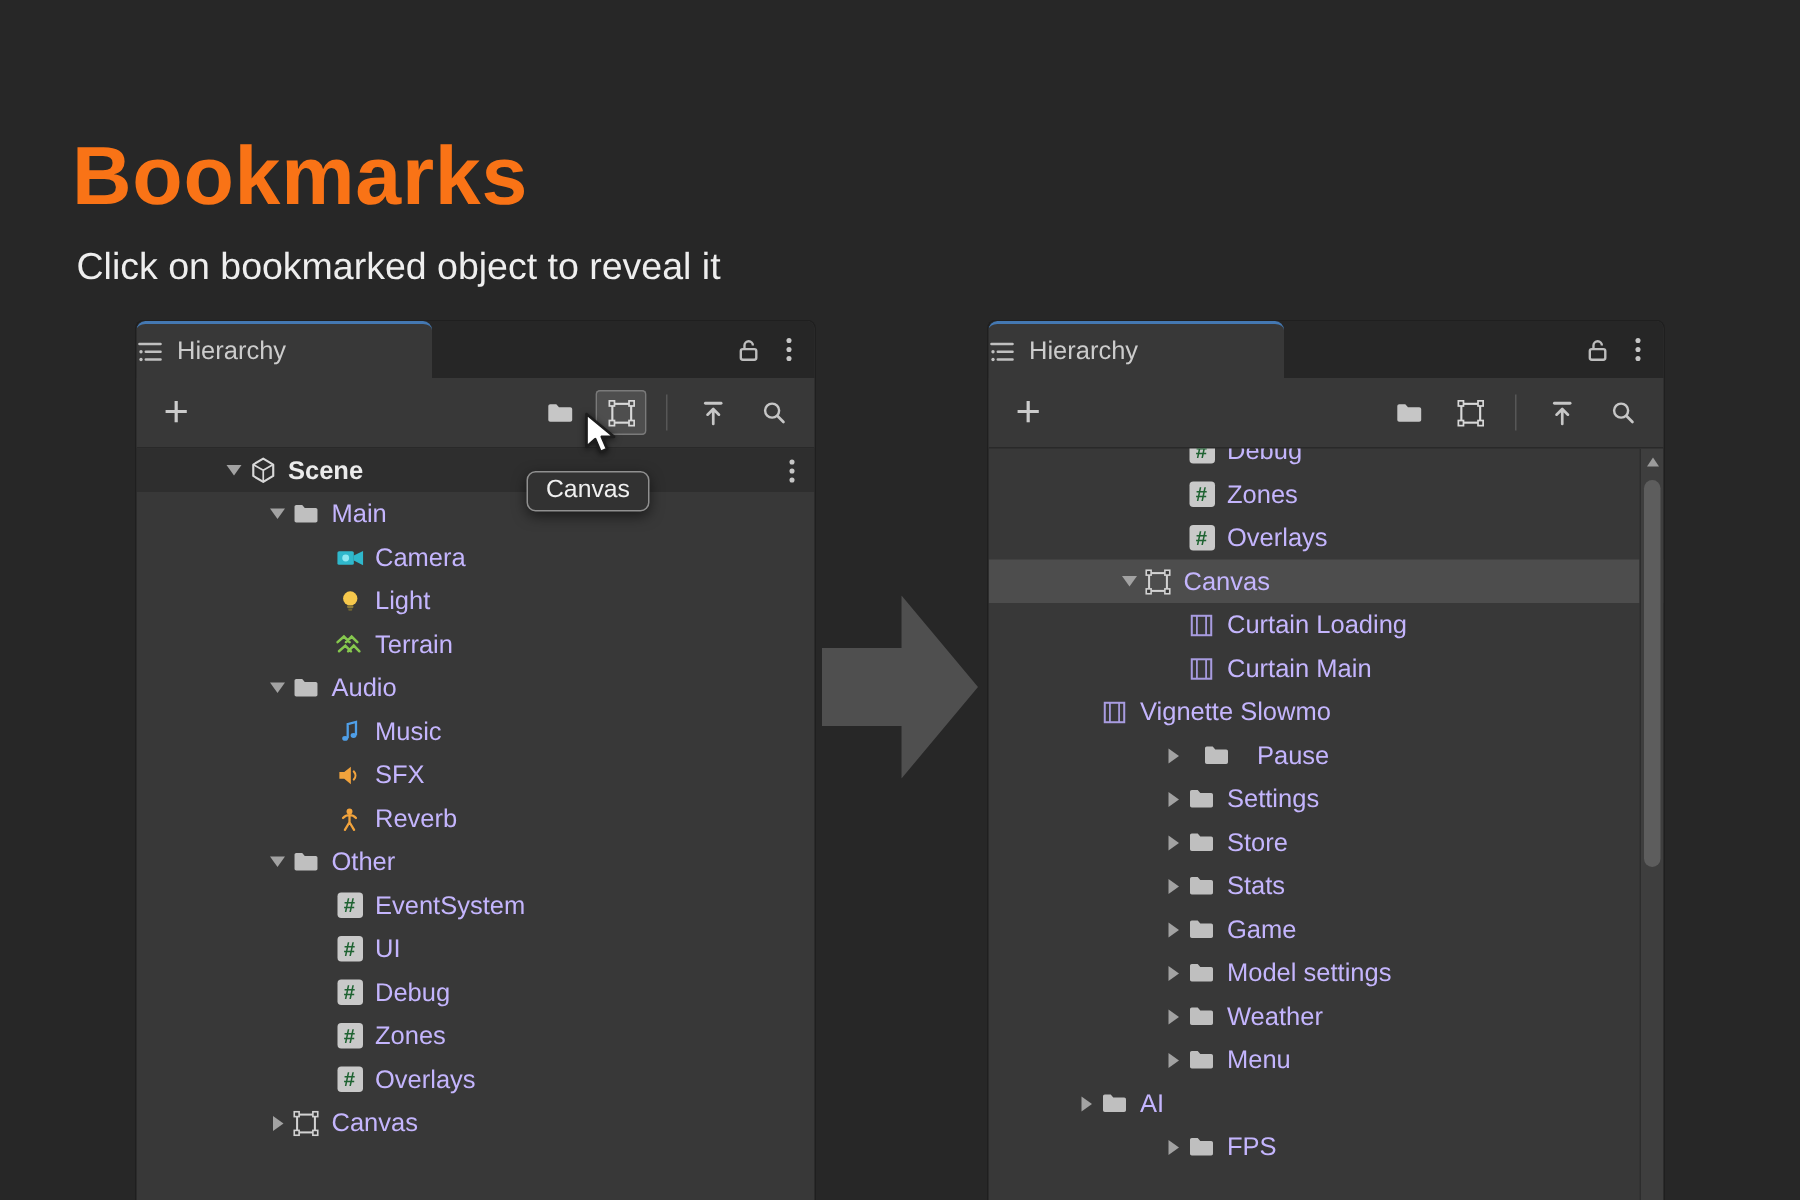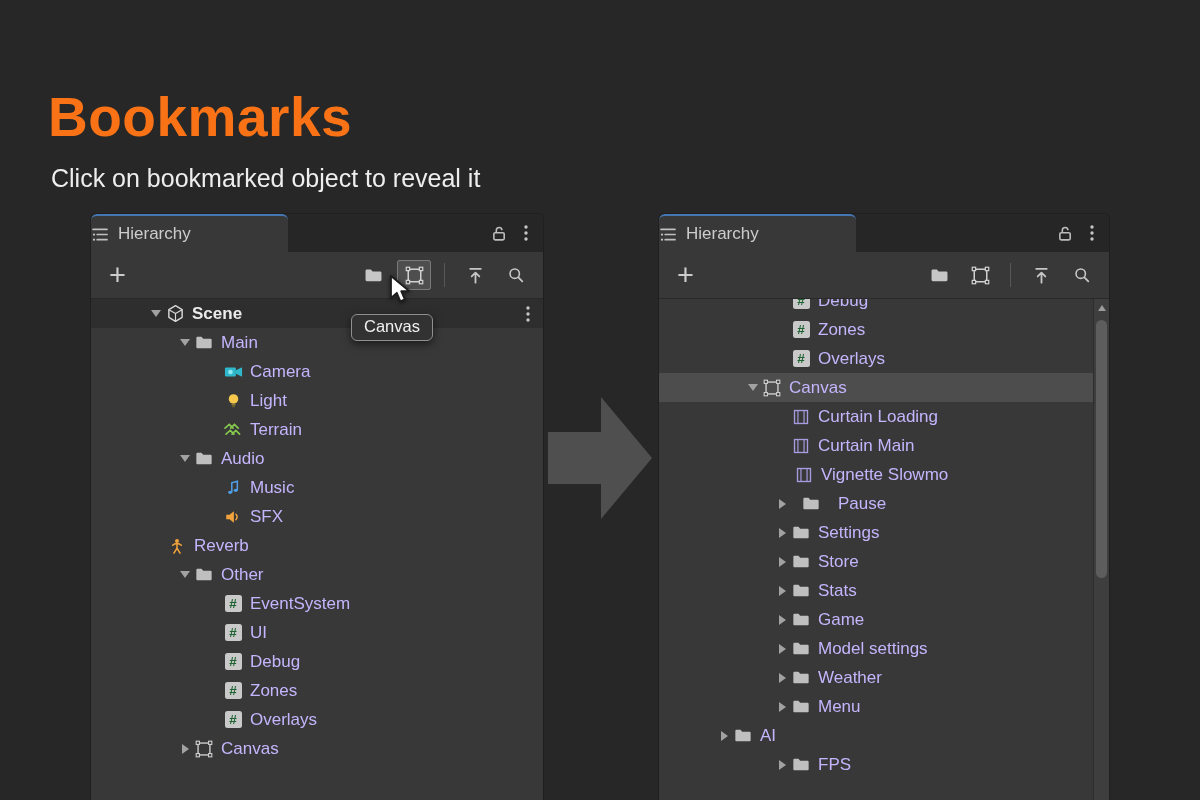--- a/index.html
+++ b/index.html
@@ -196,21 +196,21 @@
         <div class="row" style="padding-left: 114px;">
           <span class="fold"></span>
           <span class="ricon">
             <svg viewBox="0 0 20 20" width="18" height="18">
               <path d="M2.5 7.5h3.6L11 3.5v13l-4.9-4H2.5z" fill="#f2a33c"></path>
               <path d="M13.2 7a4.4 4.4 0 0 1 0 6" stroke="#f2a33c" stroke-width="1.6" fill="none" stroke-linecap="round"></path>
             </svg>
           </span>
           <span class="rlabel">SFX</span>
         </div>
-        <div class="row" style="padding-left: 58px;">
+        <div class="row" style="padding-left: 114px;">
           <span class="fold"></span>
           <span class="ricon">
             <svg viewBox="0 0 20 20" width="18" height="18">
               <circle cx="10" cy="4.4" r="2.2" fill="#f2a33c"></circle>
               <path d="M10 7v5.4M10 12.4 6.6 18M10 12.4l3.4 5.6M5.2 9.2a6.6 6.6 0 0 1 9.6 0" stroke="#f2a33c" stroke-width="1.7" fill="none" stroke-linecap="round"></path>
             </svg>
           </span>
           <span class="rlabel">Reverb</span>
         </div>
         <div class="row" style="padding-left: 85px;">
@@ -389,21 +389,21 @@
           <span class="fold"></span>
           <span class="ricon">
             <svg viewBox="0 0 20 20" width="18" height="18">
               <rect x="2.8" y="2.8" width="14.4" height="14.4" fill="none" stroke="#a89ce0" stroke-width="1.5"></rect>
               <line x1="6.6" y1="2.8" x2="6.6" y2="17.2" stroke="#a89ce0" stroke-width="1.3"></line>
               <line x1="13.4" y1="2.8" x2="13.4" y2="17.2" stroke="#a89ce0" stroke-width="1.3"></line>
             </svg>
           </span>
           <span class="rlabel">Curtain Main</span>
         </div>
-        <div class="row" style="padding-left: 117px;">
+        <div class="row" style="padding-left: 56px;">
           <span class="fold"></span>
           <span class="ricon">
             <svg viewBox="0 0 20 20" width="18" height="18">
               <rect x="2.8" y="2.8" width="14.4" height="14.4" fill="none" stroke="#a89ce0" stroke-width="1.5"></rect>
               <line x1="6.6" y1="2.8" x2="6.6" y2="17.2" stroke="#a89ce0" stroke-width="1.3"></line>
               <line x1="13.4" y1="2.8" x2="13.4" y2="17.2" stroke="#a89ce0" stroke-width="1.3"></line>
             </svg>
           </span>
           <span class="rlabel">Vignette Slowmo</span>
         </div>

